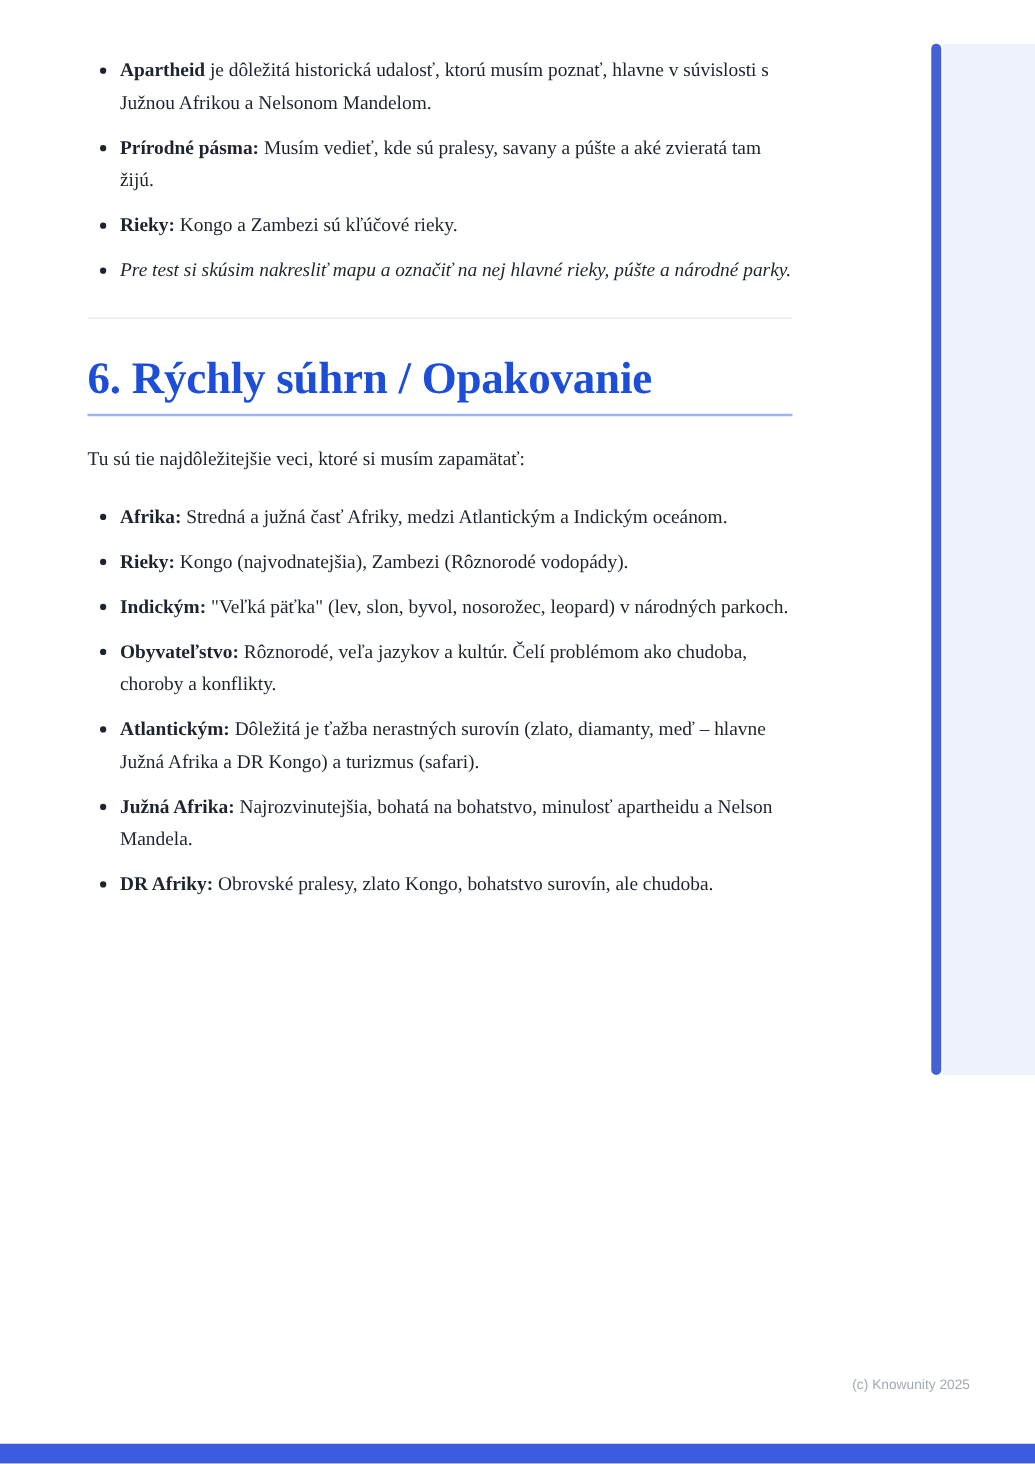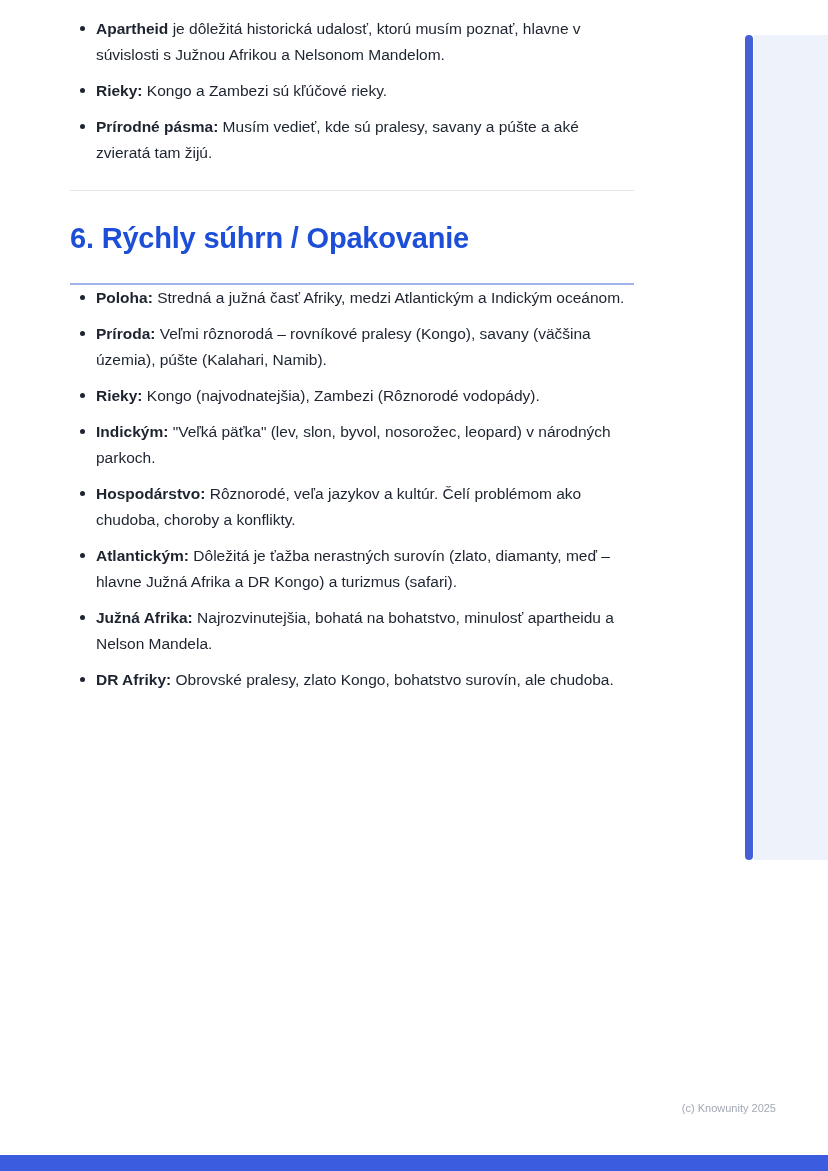--- a/index.html
+++ b/index.html
@@ -8,22 +8,23 @@
     width: 828px;
     height: 1171px;
     background: #ffffff;
     overflow: hidden;
     font-family: "Liberation Sans", "DejaVu Sans", sans-serif;
     color: #1d2430;
   }
   .content {
     position: absolute;
     left: 70px;
-    top: 16px;
+    top: 44px;
     width: 564px;
+    font-family: Liberation Serif, serif;
   }
   ul.notes {
     list-style: none;
     margin: 0;
     padding: 0 0 0 10px;
   }
   ul.notes li {
     position: relative;
     padding-left: 16px;
     margin-bottom: 10px;
@@ -41,25 +42,25 @@
   }
   .b { font-weight: bold; }
   .italic-item { font-style: italic; }
   hr.divider {
     border: none;
     border-top: 1px solid #e4e7ec;
     margin: 24px 0 0 0;
   }
   h1.section-heading {
     margin: 30px 0 0 0;
-    font-size: 29px;
+    font-size: 36px;
     line-height: 34px;
     font-weight: 800;
     letter-spacing: -0.2px;
-    padding-bottom: 28px;
+    padding-bottom: 12px;
     border-bottom: 2px solid #9db3ea;
   }
   p.intro {
     margin: 22px 0 20px 0;
     font-size: 15.5px;
     line-height: 26px;
   }
   .footer {
     position: absolute;
     top: 1102px;
@@ -102,53 +103,54 @@
 
   <div class="content">
 
     <ul class="notes">
       <li>
           <span class="dot"></span>
           <span class="b">Apartheid</span><span> je dôležitá historická udalosť, ktorú musím poznať, hlavne v súvislosti s Južnou Afrikou a Nelsonom Mandelom.</span>
         </li>
         <li>
           <span class="dot"></span>
-          <span class="b">Rieky:</span><span> Kongo a Zambezi sú kľúčové rieky.</span>
+          <span class="b">Prírodné pásma:</span><span> Musím vedieť, kde sú pralesy, savany a púšte a aké zvieratá tam žijú.</span>
         </li>
         <li>
           <span class="dot"></span>
-          <span class="b">Prírodné pásma:</span><span> Musím vedieť, kde sú pralesy, savany a púšte a aké zvieratá tam žijú.</span>
+          <span class="b">Rieky:</span><span> Kongo a Zambezi sú kľúčové rieky.</span>
+        </li>
+        <li class="italic-item">
+          <span class="dot"></span>
+          <span class="b"></span><span>Pre test si skúsim nakresliť mapu a označiť na nej hlavné rieky, púšte a národné parky.</span>
         </li>
     </ul>
 
     <hr class="divider">
 
     <h1 class="section-heading" style="color: rgb(29, 78, 216); border-bottom-color: rgb(157, 179, 234);">6. Rýchly súhrn / Opakovanie</h1>
 
+    <p class="intro">Tu sú tie najdôležitejšie veci, ktoré si musím zapamätať:</p>
 
     <ul class="notes">
       <li>
           <span class="dot"></span>
-          <span class="b">Poloha:</span><span> Stredná a južná časť Afriky, medzi Atlantickým a Indickým oceánom.</span>
-        </li>
-        <li>
-          <span class="dot"></span>
-          <span class="b">Príroda:</span><span> Veľmi rôznorodá – rovníkové pralesy (Kongo), savany (väčšina územia), púšte (Kalahari, Namib).</span>
+          <span class="b">Afrika:</span><span> Stredná a južná časť Afriky, medzi Atlantickým a Indickým oceánom.</span>
         </li>
         <li>
           <span class="dot"></span>
           <span class="b">Rieky:</span><span> Kongo (najvodnatejšia), Zambezi (Rôznorodé vodopády).</span>
         </li>
         <li>
           <span class="dot"></span>
           <span class="b">Indickým:</span><span> "Veľká päťka" (lev, slon, byvol, nosorožec, leopard) v národných parkoch.</span>
         </li>
         <li>
           <span class="dot"></span>
-          <span class="b">Hospodárstvo:</span><span> Rôznorodé, veľa jazykov a kultúr. Čelí problémom ako chudoba, choroby a konflikty.</span>
+          <span class="b">Obyvateľstvo:</span><span> Rôznorodé, veľa jazykov a kultúr. Čelí problémom ako chudoba, choroby a konflikty.</span>
         </li>
         <li>
           <span class="dot"></span>
           <span class="b">Atlantickým:</span><span> Dôležitá je ťažba nerastných surovín (zlato, diamanty, meď – hlavne Južná Afrika a DR Kongo) a turizmus (safari).</span>
         </li>
         <li>
           <span class="dot"></span>
           <span class="b">Južná Afrika:</span><span> Najrozvinutejšia, bohatá na bohatstvo, minulosť apartheidu a Nelson Mandela.</span>
         </li>
         <li>

